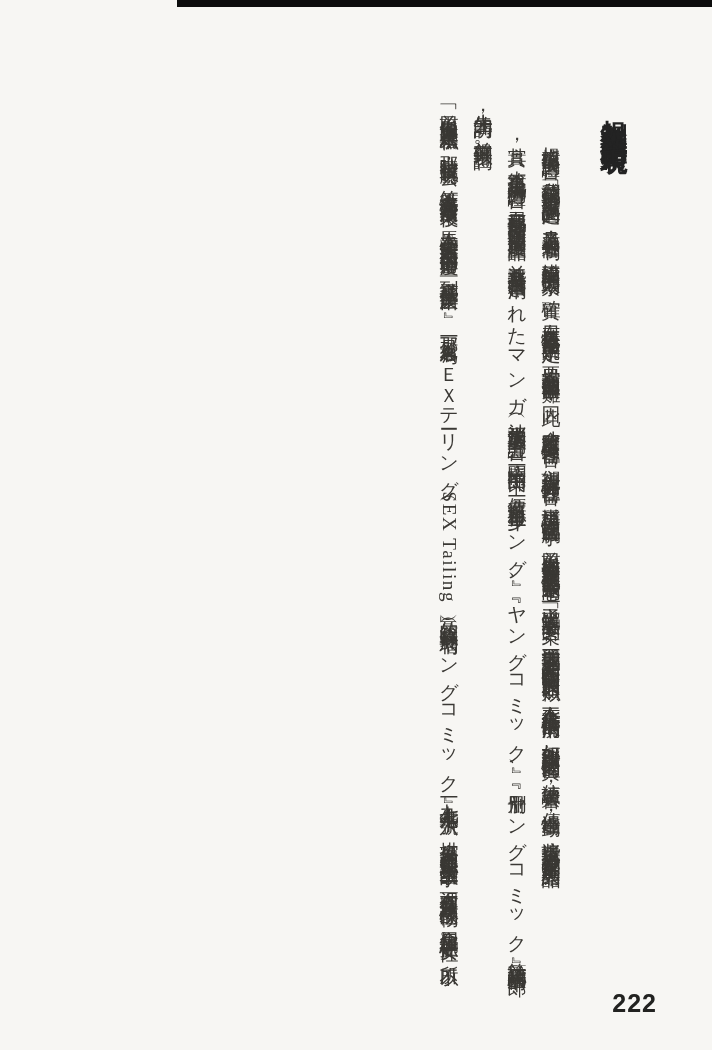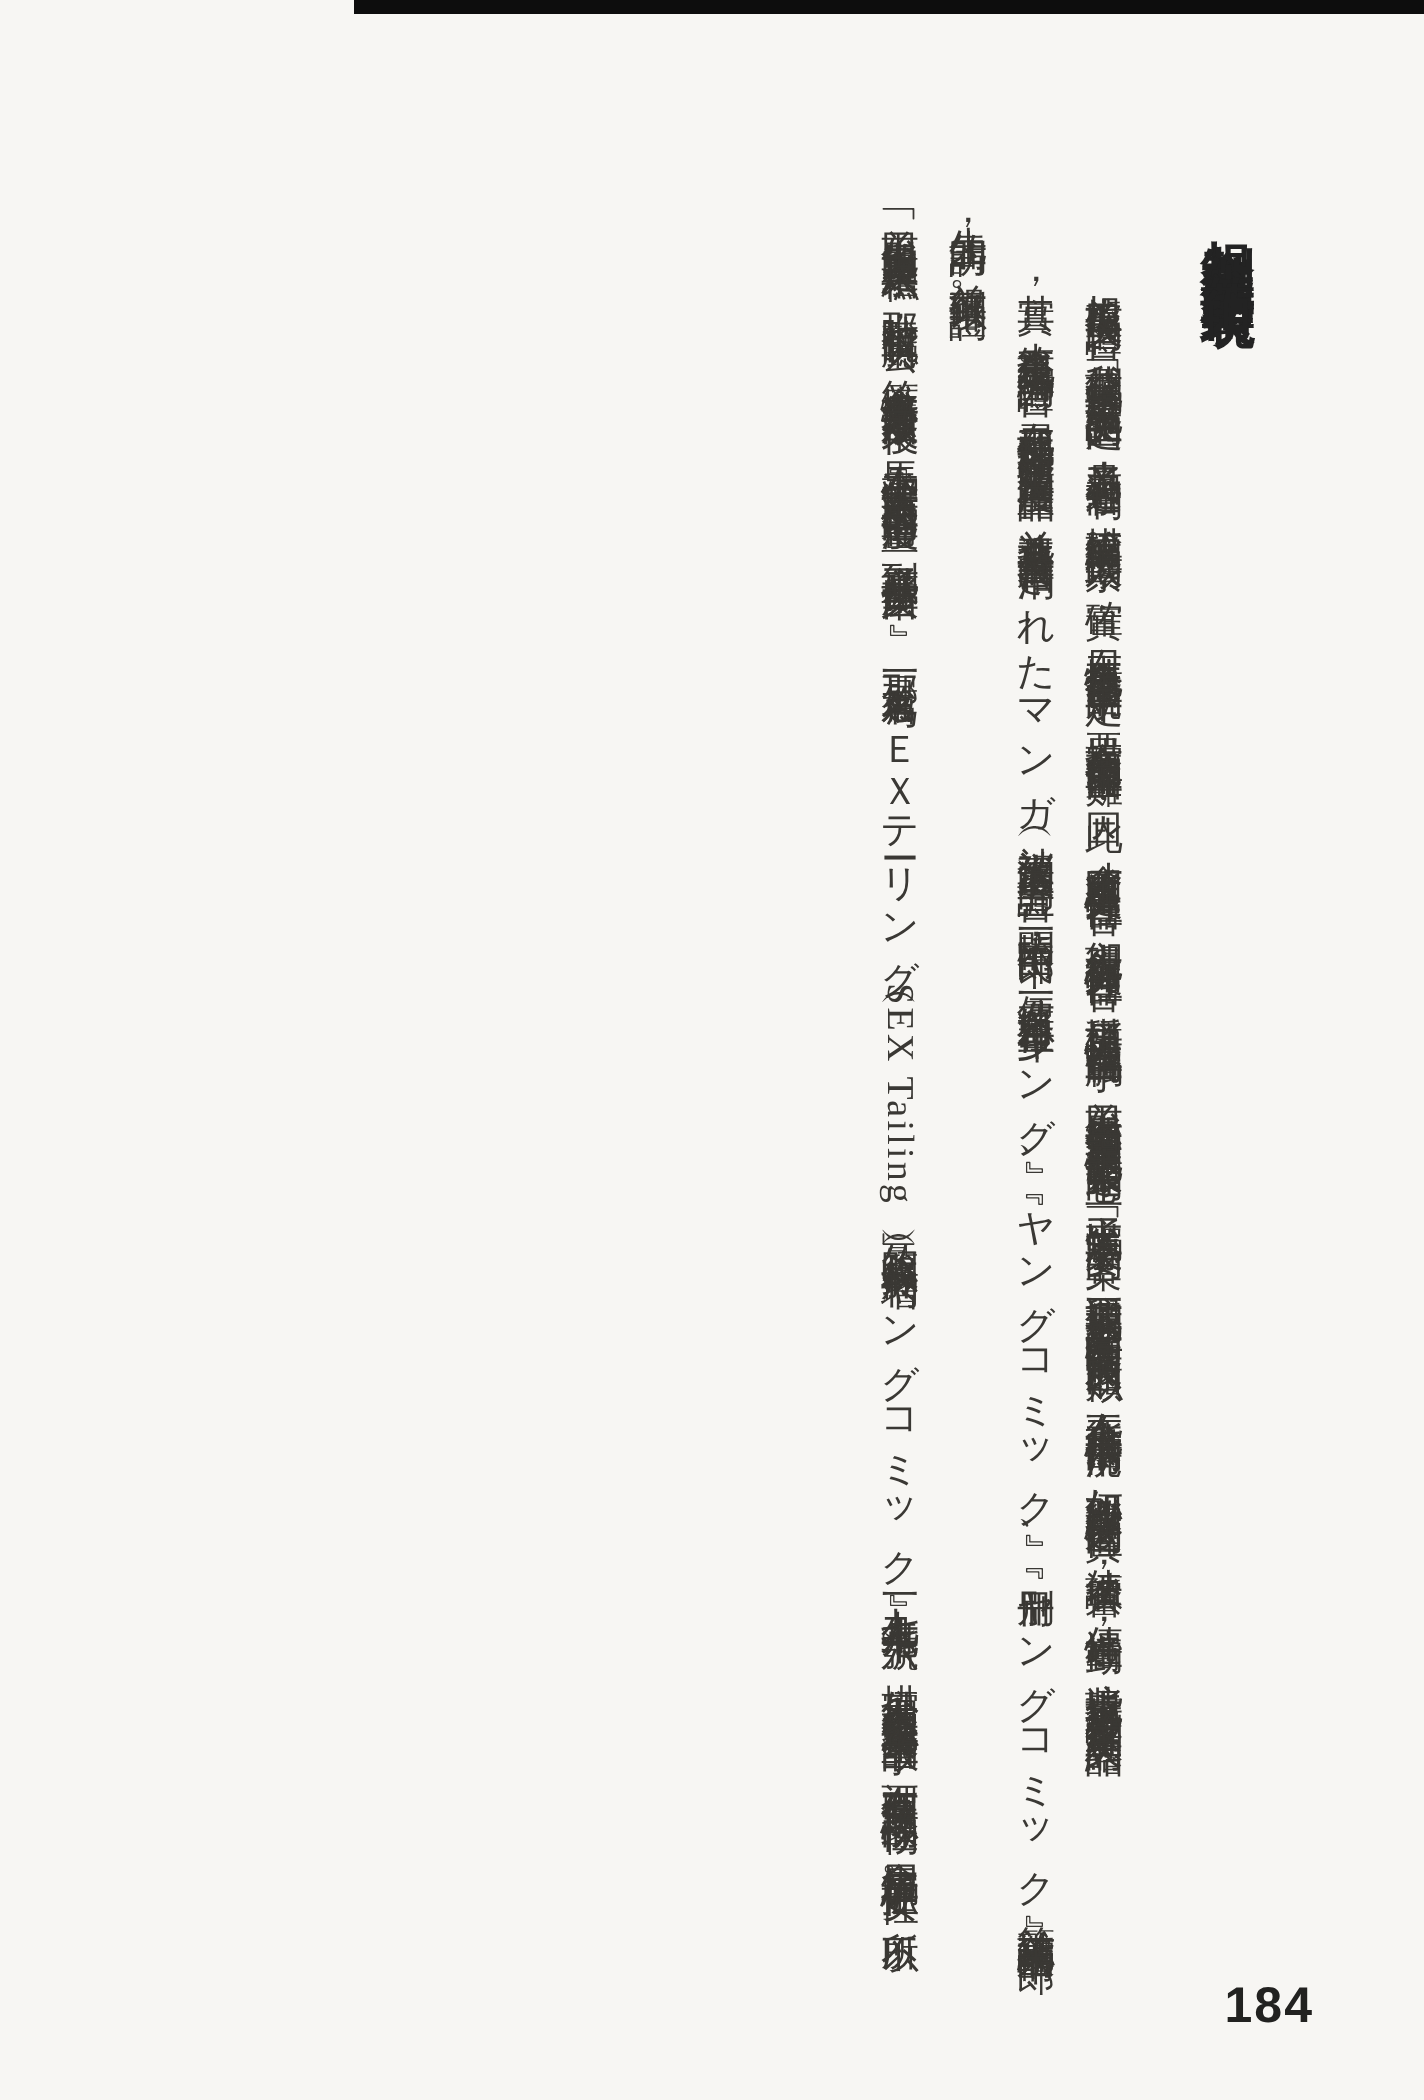--- a/index.html
+++ b/index.html
@@ -71,15 +71,15 @@
   <div class="content">
     <h1 class="article-title">規制會催生新的藝術表現</h1>
 
     <p class="indent">根據前田俊夫的證言，我們發現「觸手凌辱」表現誕生的起因，竟是為了迴避管制，描繪更鮮明的插入場景。確實，在日本情色界性器修正的規定下，要描寫交合的部位非常困難。因此，才會發明出不是男性性器官，卻表現得有如男性性器官，堪稱第二男性性器官的「觸手」。前田俊夫在如何於管制下表現色情元素這張問卷上，交出了「觸手凌辱」的答案。這與我們下一章才要介紹的「斷面圖」發展的原因類似。在不能直接描寫的情況下，如何改變欲描寫之物的性質，使讀者興奮，傳達性衝動，這些表現藝術可說是作家們創意工夫的結晶。</p>
 
     <p class="indent">其實，本篇也蒐集了編輯方的證言。在尋找那些因各種理由而「被消失」的漫畫作品，並追查其背景的書籍『消されたマンガ（被消失的漫畫）』的「證言五　問橋本一郎氏」中，便有一篇對曾任『少年キング』、『ヤングコミック』、『別冊ヤングコミック』等雜誌編輯的橋本一郎先生的訪問，並得到以下證詞。</p>
 
     <p>「前田俊夫的漫畫真是太糟糕了。那時被警視廳叫去，答應繳交悔過書才被放回來後，馬上在辦公室大罵『上次前田的那篇漫畫，到底畫了些什麼東西！』。那是一篇名為「ＳＥＸテーリング（SEX Tailing）」的短篇（收錄於『増刊ヤングコミック』一九七六年七月十六號）」，描寫外星人在山裡強暴東大女學生的故事。裡面有個像章魚一樣的怪物，會用長觸手抓住女性。所以不</p>
   </div>
 
-  <div class="page-number">184</div>
+  <div class="page-number">222</div>
 
 </div>
 
 </body></html>

